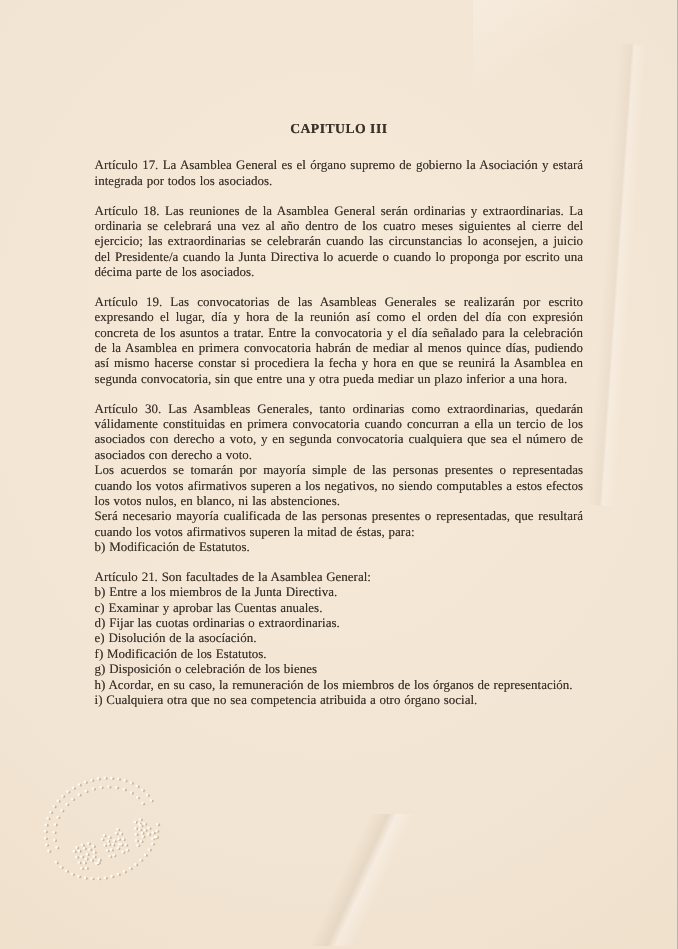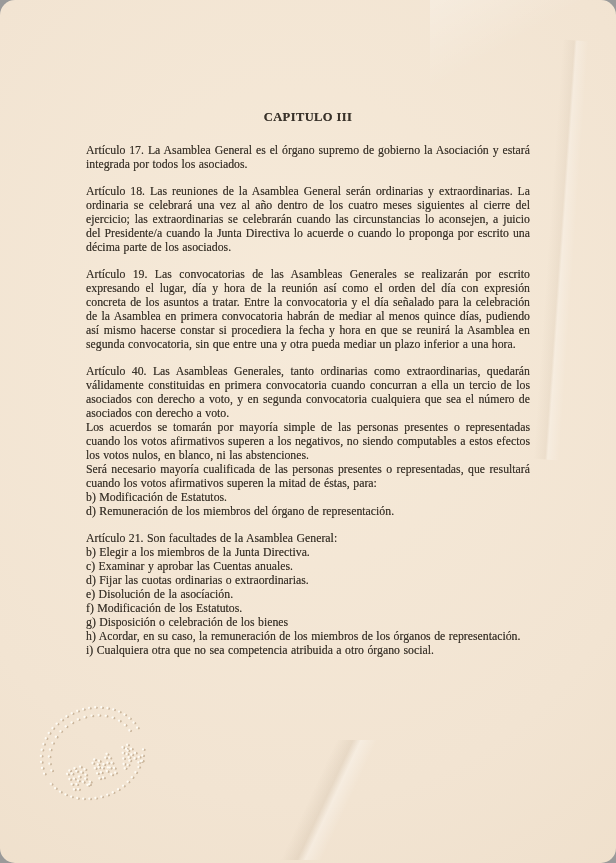--- a/index.html
+++ b/index.html
@@ -13,21 +13,20 @@
     background: #9a9a9a;
   }
   .paper {
     position: relative;
     width: 616px;
     height: 863px;
     background:
       radial-gradient(130% 110% at 48% 38%, #f6ead9 0%, #f2e4d2 50%, #eedec9 80%, #e7d5bd 100%);
     font-family: "Liberation Serif", "DejaVu Serif", serif;
     color: #3a332a;
-    border-radius: 15px;
   }
   
   .crease {
     position: absolute;
     pointer-events: none;
   }
   .crease-right {
     top: 40px; left: 548px; width: 26px; height: 420px;
     background: linear-gradient(90deg, rgba(0,0,0,0) 0%, rgba(120,95,65,0.06) 45%, rgba(255,255,255,0.25) 55%, rgba(0,0,0,0) 100%);
     transform: rotate(4deg);
@@ -101,30 +100,29 @@
 
     <div class="article-block">
       <p class="para">Artículo 18. Las reuniones de la Asamblea General serán ordinarias y extraordinarias. La ordinaria se celebrará una vez al año dentro de los cuatro meses siguientes al cierre del ejercicio; las extraordinarias se celebrarán cuando las circunstancias lo aconsejen, a juicio del Presidente/a cuando la Junta Directiva lo acuerde o cuando lo proponga por escrito una décima parte de los asociados.</p>
     </div>
 
     <div class="article-block">
       <p class="para">Artículo 19. Las convocatorias de las Asambleas Generales se realizarán por escrito expresando el lugar, día y hora de la reunión así como el orden del día con expresión concreta de los asuntos a tratar. Entre la convocatoria y el día señalado para la celebración de la Asamblea en primera convocatoria habrán de mediar al menos quince días, pudiendo así mismo hacerse constar si procediera la fecha y hora en que se reunirá la Asamblea en segunda convocatoria, sin que entre una y otra pueda mediar un plazo inferior a una hora.</p>
     </div>
 
     <div class="article-block">
-      <p class="para">Artículo 40. Las Asambleas Generales, tanto ordinarias como extraordinarias, quedarán válidamente constituidas en primera convocatoria cuando concurran a ella un tercio de los asociados con derecho a voto, y en segunda convocatoria cualquiera que sea el número de asociados con derecho a voto.</p>
+      <p class="para">Artículo 30. Las Asambleas Generales, tanto ordinarias como extraordinarias, quedarán válidamente constituidas en primera convocatoria cuando concurran a ella un tercio de los asociados con derecho a voto, y en segunda convocatoria cualquiera que sea el número de asociados con derecho a voto.</p>
       <p class="para">Los acuerdos se tomarán por mayoría simple de las personas presentes o representadas cuando los votos afirmativos superen a los negativos, no siendo computables a estos efectos los votos nulos, en blanco, ni las abstenciones.</p>
       <p class="para">Será necesario mayoría cualificada de las personas presentes o representadas, que resultará cuando los votos afirmativos superen la mitad de éstas, para:</p>
       <p class="item">b) Modificación de Estatutos.</p>
-      <p class="item">d) Remuneración de los miembros del órgano de representación.</p>
     </div>
 
     <div class="article-block">
       <p class="para">Artículo 21. Son facultades de la Asamblea General:</p>
-      <p class="item">b) Elegir a los miembros de la Junta Directiva.</p>
+      <p class="item">b) Entre a los miembros de la Junta Directiva.</p>
       <p class="item">c) Examinar y aprobar las Cuentas anuales.</p>
       <p class="item">d) Fijar las cuotas ordinarias o extraordinarias.</p>
       <p class="item">e) Disolución de la asocíación.</p>
       <p class="item">f) Modificación de los Estatutos.</p>
       <p class="item">g) Disposición o celebración de los bienes</p>
       <p class="item">h) Acordar, en su caso, la remuneración de los miembros de los órganos de representación.</p>
       <p class="item">i) Cualquiera otra que no sea competencia atribuida a otro órgano social.</p>
     </div>
 
   </div>

